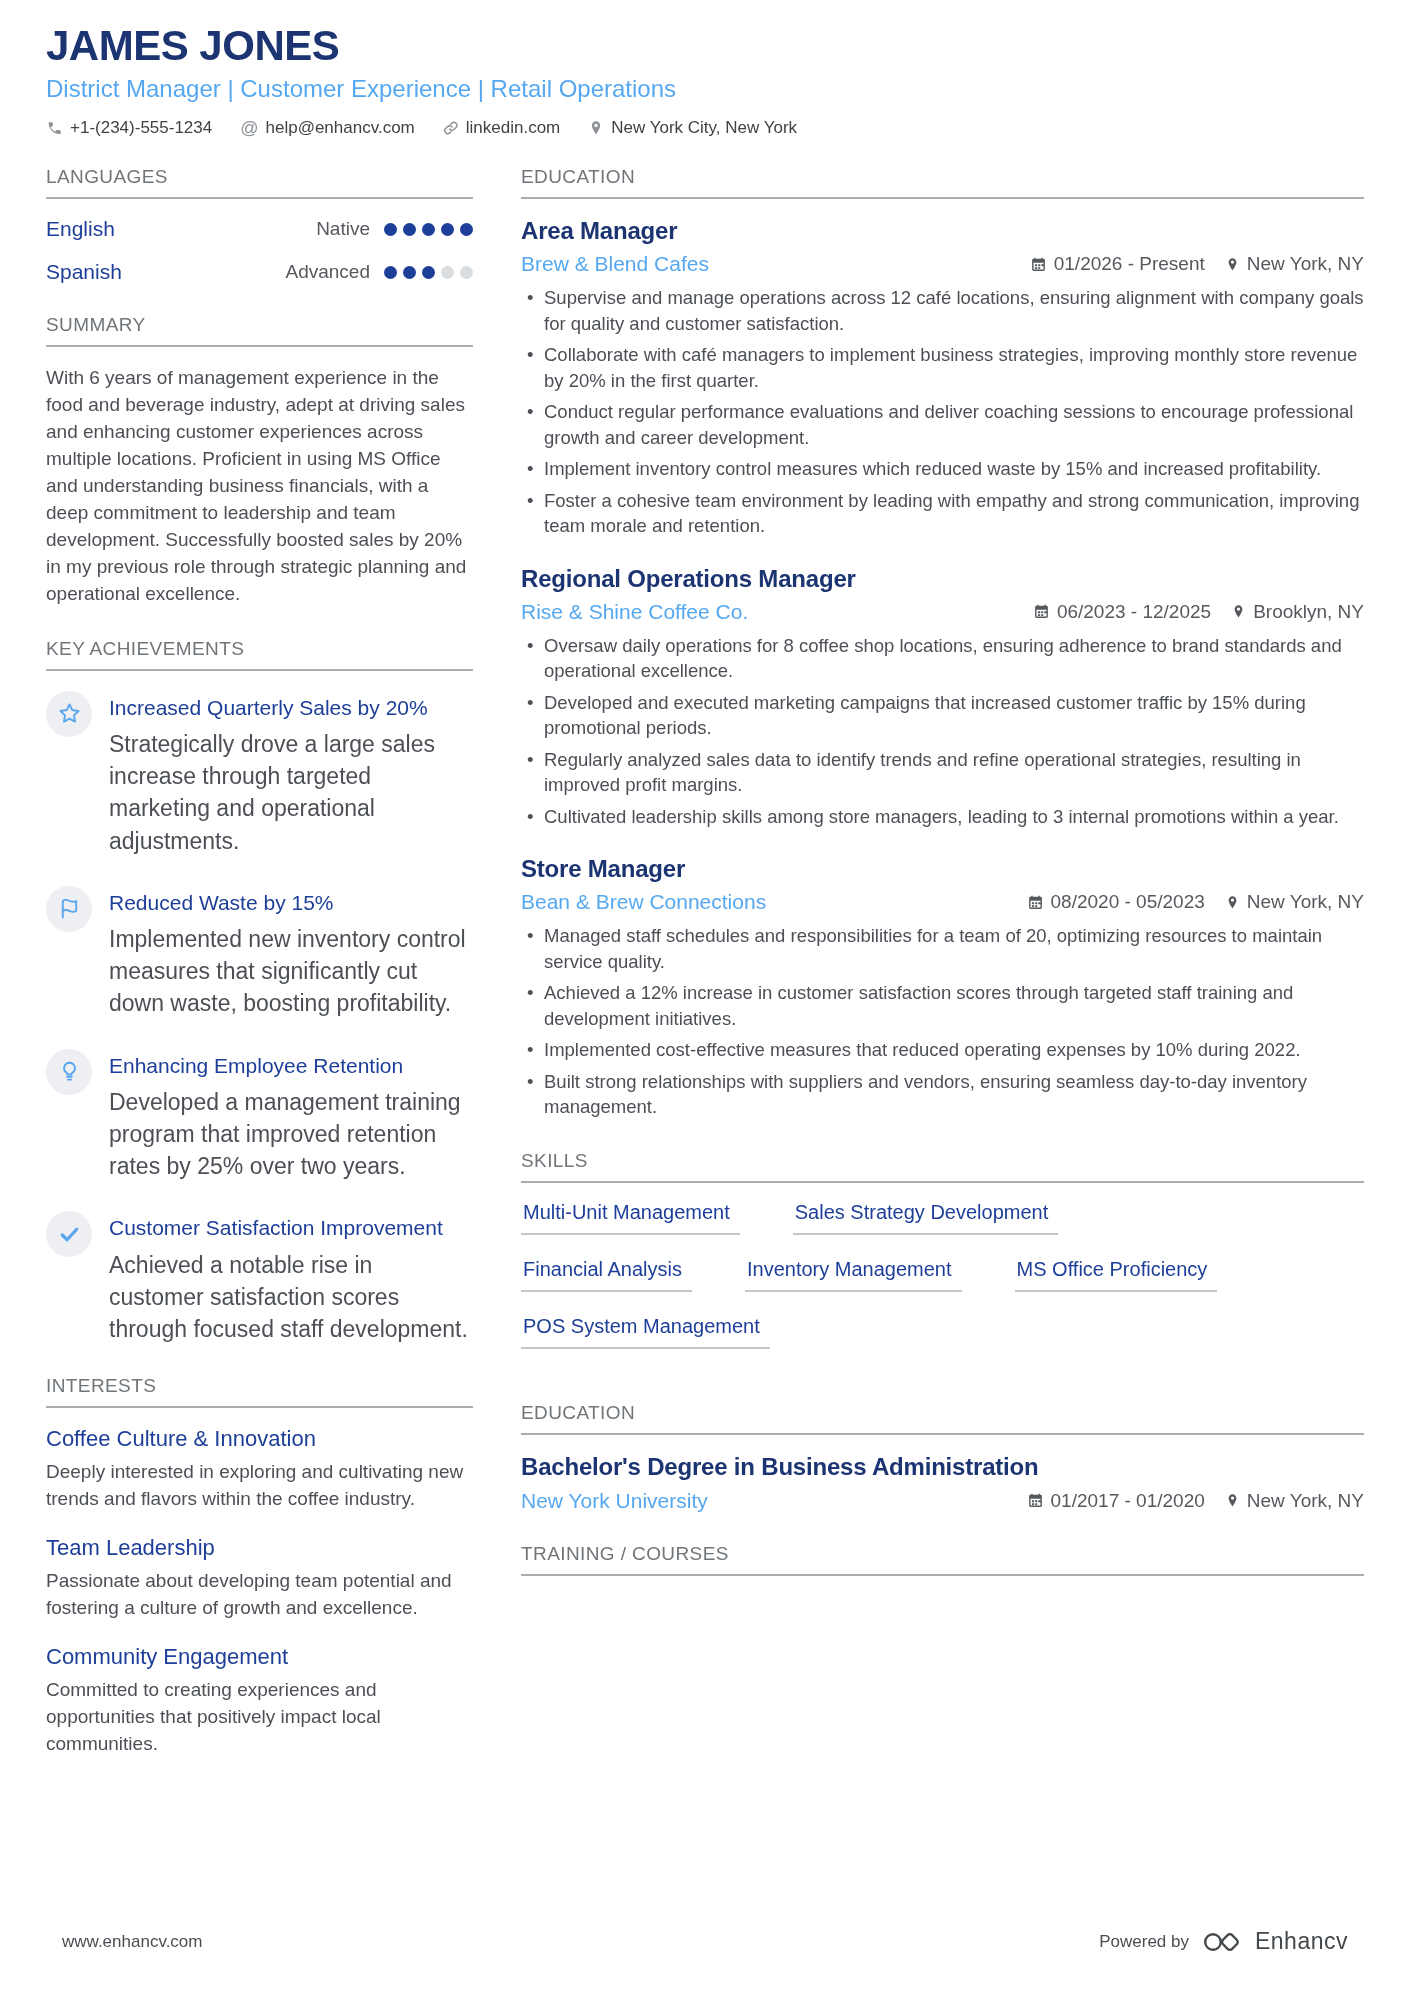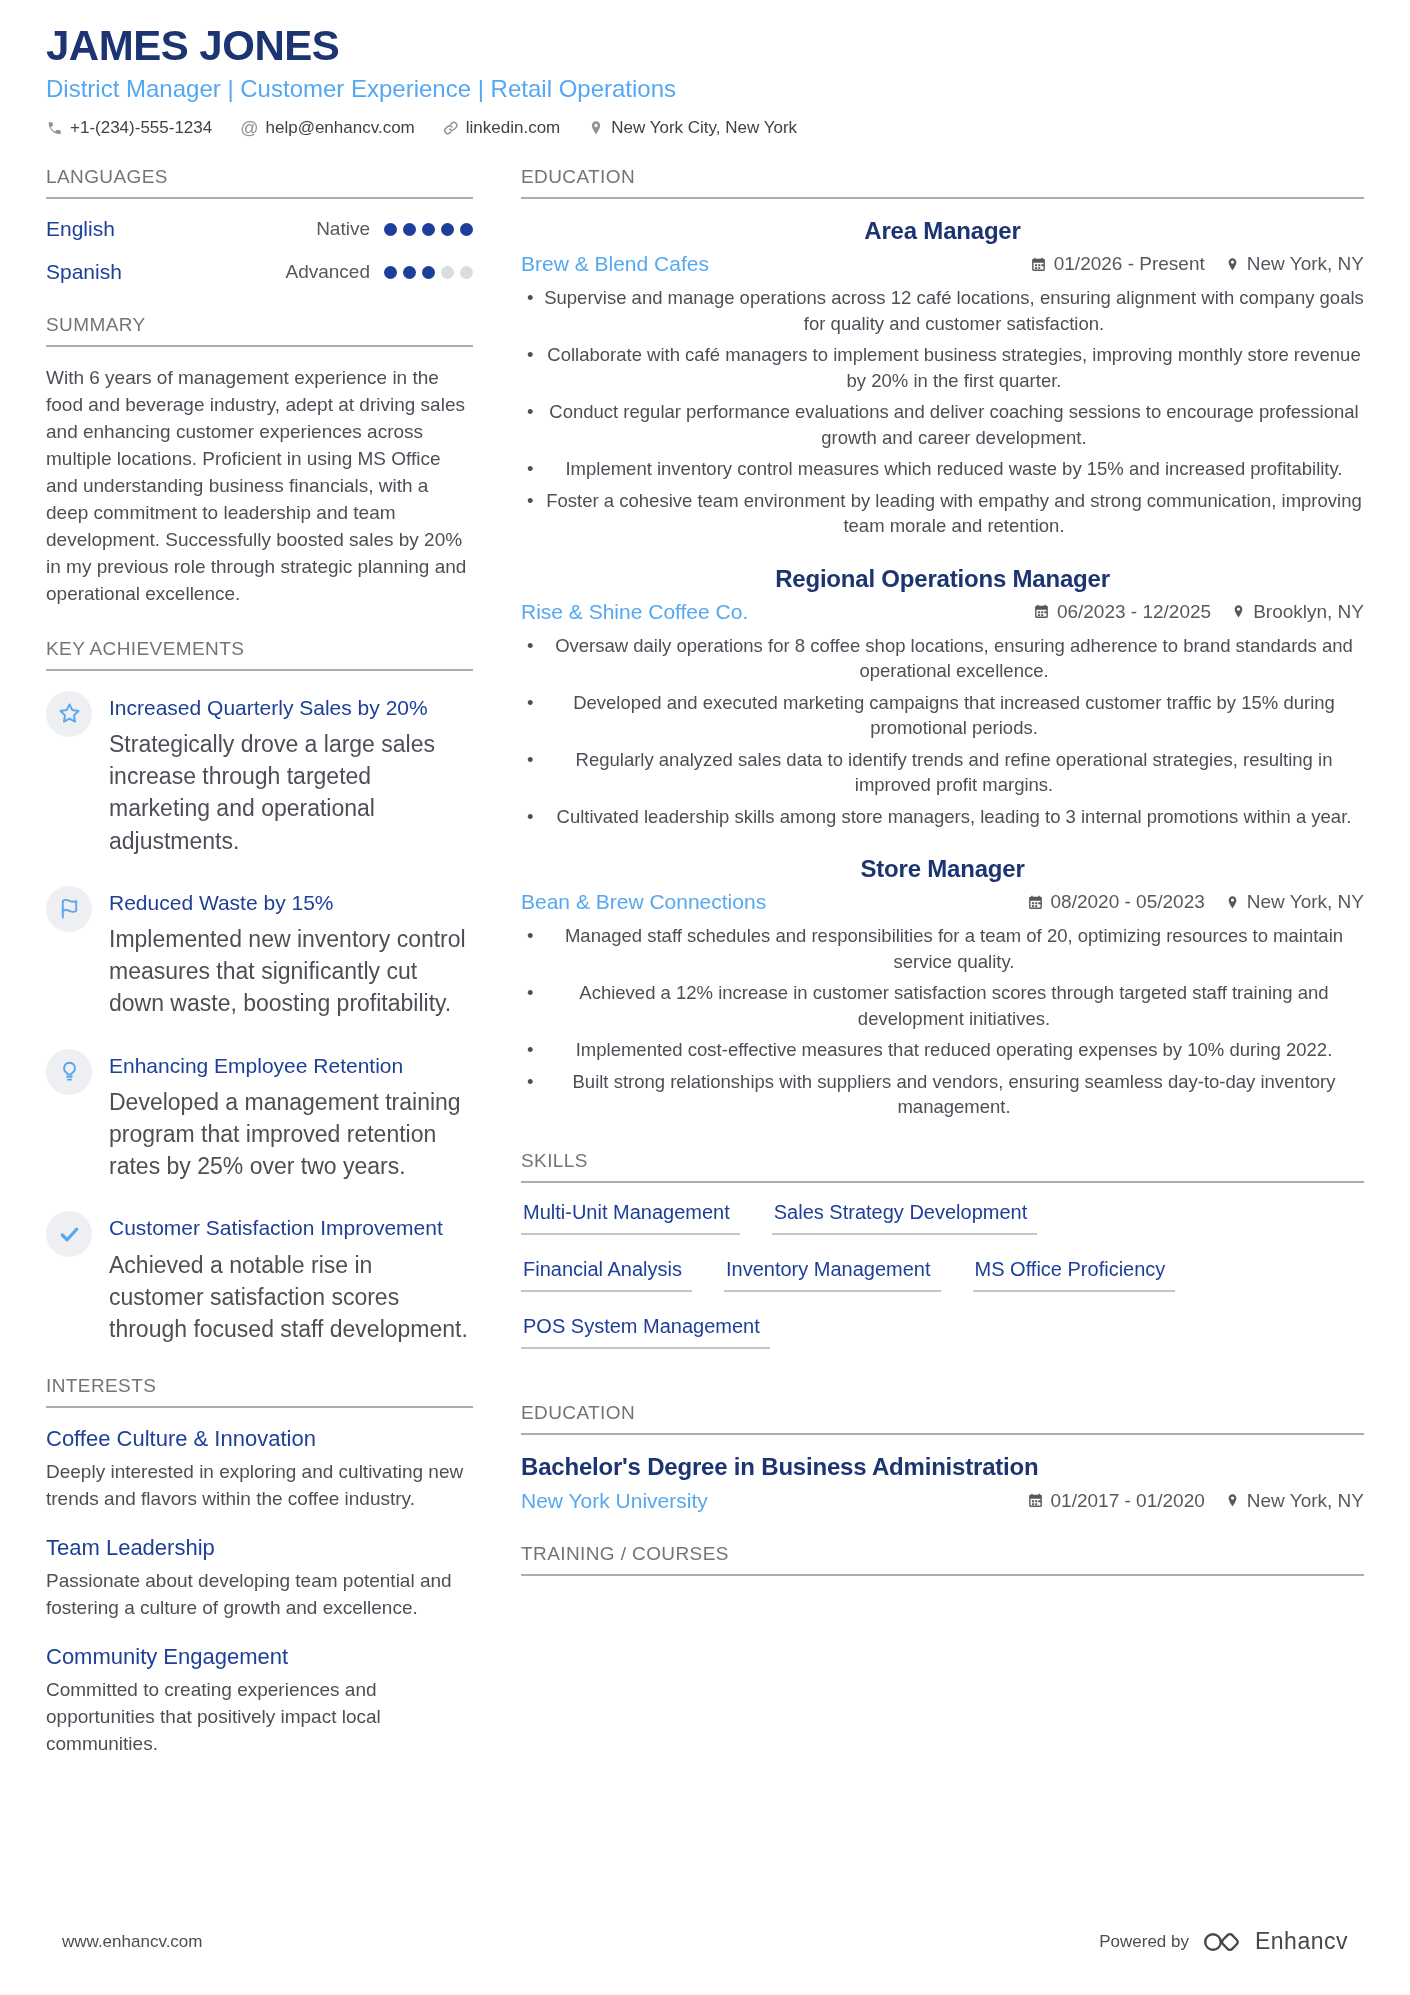--- a/index.html
+++ b/index.html
@@ -40,35 +40,35 @@
     width:46px; height:46px; border-radius:50%; background:#edeff2; flex:none;
     display:flex; align-items:center; justify-content:center; color:#5aa7f0; margin-top:2px;
   }
   .ach-body { margin-left:17px; }
   .ach-title { font-size:21px; color:#1e3f99; line-height:1.25; margin-bottom:7px;margin-top:6px; }
   .ach-text { font-size:23px; color:#4c5056; line-height:1.4; }
   
   .int-item { margin-bottom:22px; }
   .int-title { font-size:22px; color:#1e3f99; margin-bottom:7px; }
   
-  .job { margin-bottom:26px;text-align:center; }
+  .job { margin-bottom:26px; }
   .job-title { font-size:24px; font-weight:600; color:#1c3472; margin-bottom:7px; letter-spacing:-0.2px; }
   .job-sub { display:flex; align-items:center; margin-bottom:9px; }
   .company { font-size:21px; color:#55a8f0; }
   .job-meta { margin-left:auto; display:flex; align-items:center; gap:20px; font-size:19px; color:#55595e; }
   .meta-item { display:flex; align-items:center; gap:7px; }
   .meta-item svg { color:#55595e; }
   ul.bullets { list-style:none; }
   ul.bullets li {
     position:relative; padding-left:23px; font-size:18.5px; color:#4c5056;
     line-height:1.38; margin-bottom:6px;
   }
   ul.bullets li::before { content:"•"; position:absolute; left:6px; color:#4c5056; }
   
-  .skill-row { display:flex; flex-wrap:wrap; }
+  .skill-row { display:flex; flex-wrap:wrap;gap:21px; }
   .skill-tag {
     font-size:20px; color:#1e3f99; padding:0 10px 9px 2px;
     border-bottom:2px solid #c3c7cb; margin:0 32px 23px 0; white-space:nowrap;
   }
   
   .degree { font-size:24px; font-weight:600; color:#1c3472; margin-bottom:8px; letter-spacing:-0.2px; }
   
   .courses { display:grid; grid-template-columns:1fr 1fr; column-gap:44px; }
   .course-title { font-size:21px; color:#55a8f0; margin-bottom:9px; }
   .course-text { font-size:19px; color:#4c5056; line-height:1.4; }

